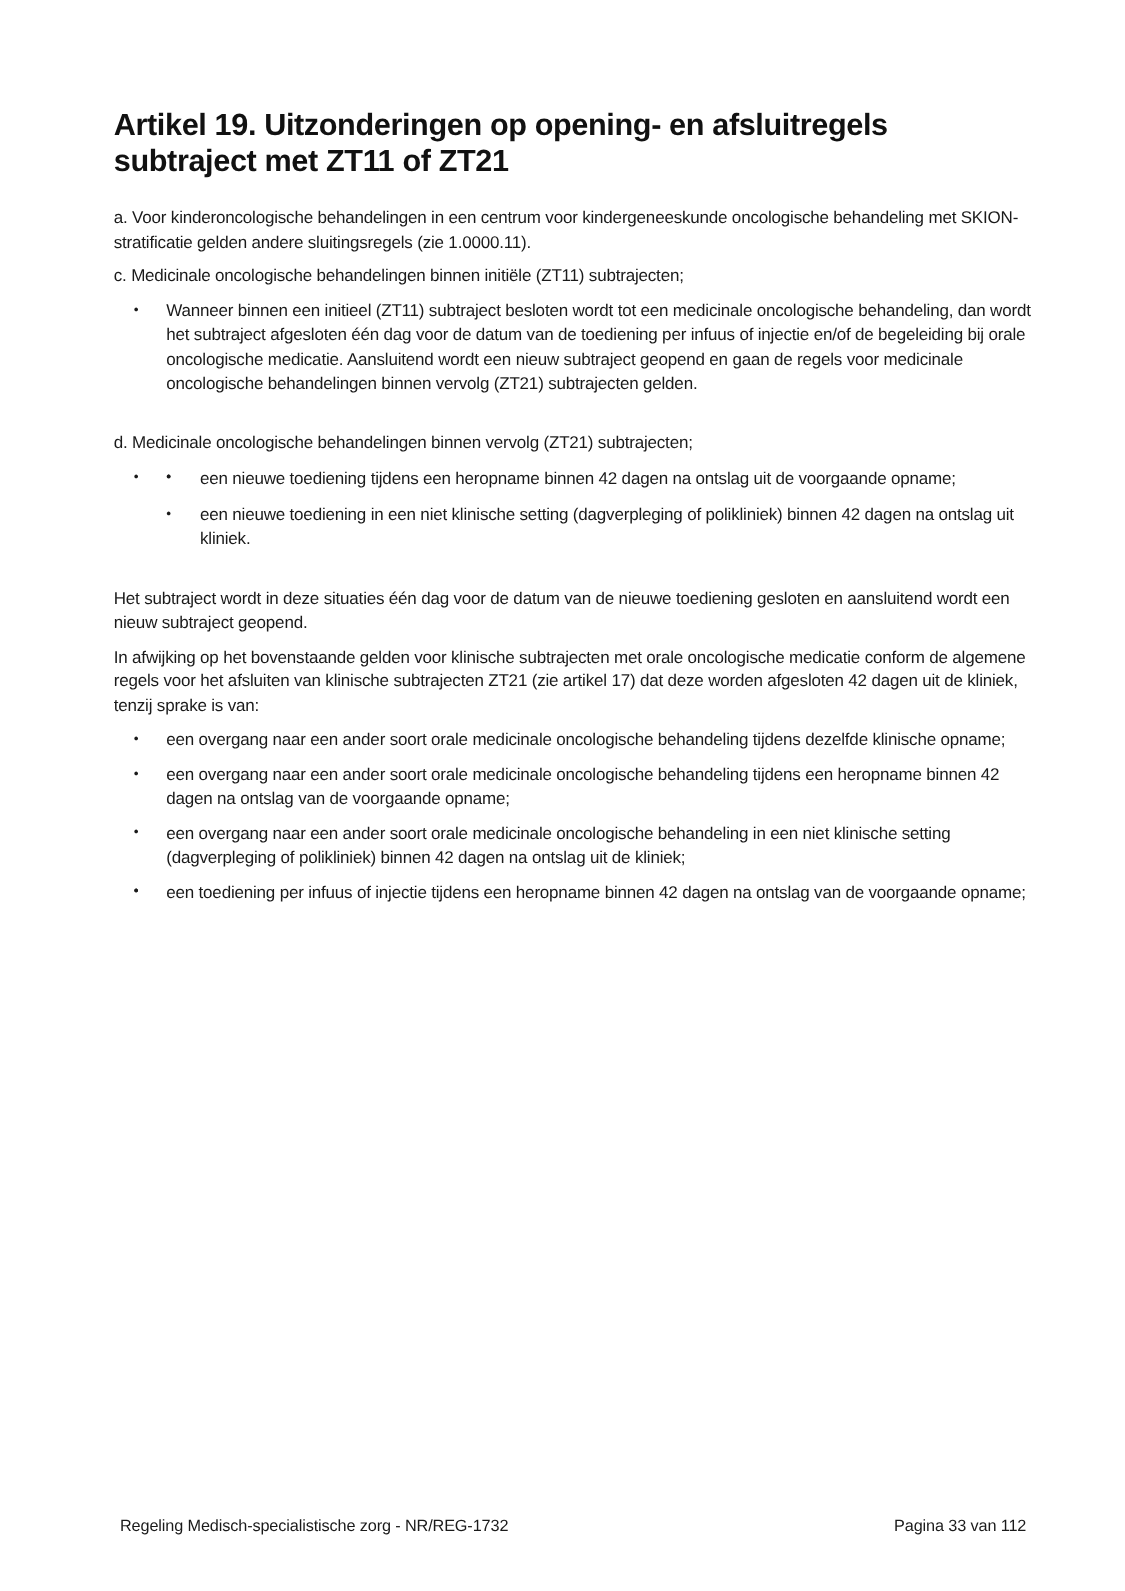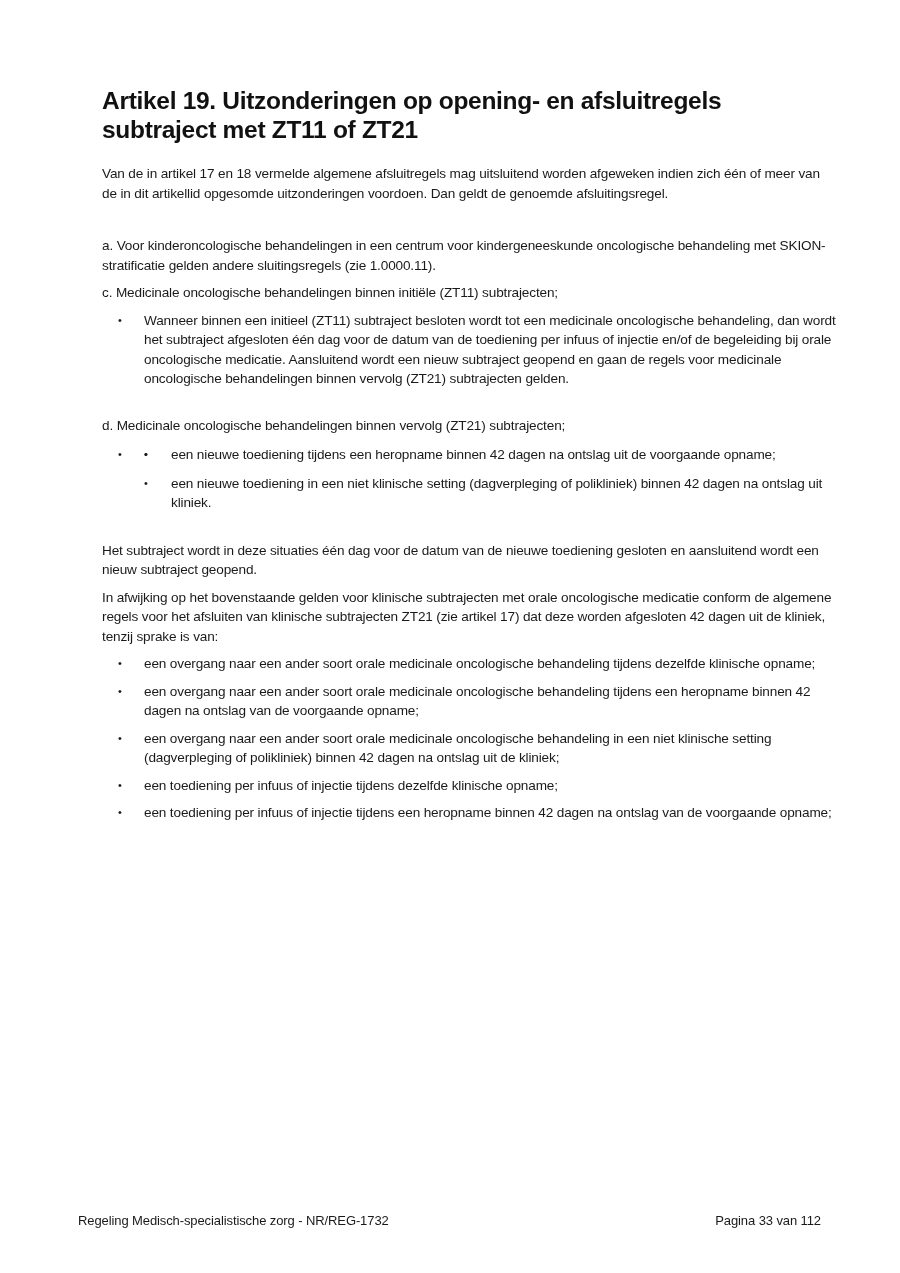--- a/index.html
+++ b/index.html
@@ -1,50 +1,49 @@
 <!DOCTYPE html>
 <html><head>
   <meta charset="utf-8">
   <style>
     html, body { margin: 0; padding: 0; background: #ffffff; }
     body {
       width: 900px; height: 1273px; position: relative; overflow: hidden;
       font-family: "Liberation Sans", sans-serif; color: #1a1a1a;
     }
-    .page { position: absolute; left: 102px; top: 86px; width: 735px; }
+    .page { position: absolute; left: 91px; top: 86px; width: 735px; }
     h1 {
       font-family: "Liberation Sans", sans-serif;
       font-size: 24.5px; line-height: 29px; font-weight: bold;
       margin: 0 0 20px 0; letter-spacing: -0.3px; color: #111;
     }
     p { margin: 0; font-size: 13.6px; line-height: 19.5px; letter-spacing: -0.15px; }
     .intro { margin-bottom: 33px; }
     .para { margin-bottom: 8px; }
     ul { list-style: none; margin: 0; padding: 0; }
     li { position: relative; font-size: 13.6px; line-height: 19.5px; letter-spacing: -0.15px; }
     ul.l1 > li { padding-left: 42px; margin-bottom: 8px; }
     ul.l1 > li > .bullet { position: absolute; left: 16px; top: 0; }
     ul.l2 { margin-top: 0; }
     ul.l2 > li { padding-left: 27px; margin-bottom: 9px; }
     ul.l2 > li > .bullet { position: absolute; left: 0; top: 0; }
     ul.l2 > li:first-child { margin-bottom: 10px; }
     .bullet { font-size: 11px; }
     .section-gap { height: 19px; }
     .footer {
-      position: absolute; left: 78px; right: 79px; top: 1213px;
+      position: absolute; left: 96px; right: 79px; top: 1213px;
       display: flex; justify-content: space-between;
       font-size: 13px; letter-spacing: -0.1px; color: #1a1a1a;
     }
   </style>
 </head>
 <body>
 
 <div class="page">
   <h1>Artikel 19. Uitzonderingen op opening- en afsluitregels subtraject met ZT11 of ZT21</h1>
-  <p class="intro">Van de in artikel 17 en 18 vermelde algemene afsluitregels mag uitsluitend worden afgeweken indien zich één of meer van de in dit artikellid opgesomde uitzonderingen voordoen. Dan geldt de genoemde afsluitingsregel.</p>
 
   <p class="para">a. Voor kinderoncologische behandelingen in een centrum voor kindergeneeskunde oncologische behandeling met SKION-stratificatie gelden andere sluitingsregels (zie 1.0000.11).</p>
   <p class="para">c. Medicinale oncologische behandelingen binnen initiële (ZT11) subtrajecten;</p>
   <ul class="l1">
     <li>
       <span class="bullet">•</span>
       <span>Wanneer binnen een initieel (ZT11) subtraject besloten wordt tot een medicinale oncologische behandeling, dan wordt het subtraject afgesloten één dag voor de datum van de toediening per infuus of injectie en/of de begeleiding bij orale oncologische medicatie. Aansluitend wordt een nieuw subtraject geopend en gaan de regels voor medicinale oncologische behandelingen binnen vervolg (ZT21) subtrajecten gelden.</span>
     </li>
   </ul>
   <div class="section-gap"></div>
@@ -80,21 +79,20 @@
     <li>
       <span class="bullet">•</span>
       <span>een overgang naar een ander soort orale medicinale oncologische behandeling tijdens een heropname binnen 42 dagen na ontslag van de voorgaande opname;</span>
     </li>
     <li>
       <span class="bullet">•</span>
       <span>een overgang naar een ander soort orale medicinale oncologische behandeling in een niet klinische setting (dagverpleging of polikliniek) binnen 42 dagen na ontslag uit de kliniek;</span>
     </li>
     <li>
       <span class="bullet">•</span>
-      <span>een toediening per infuus of injectie tijdens dezelfde klinische opname;</span>
     </li>
     <li>
       <span class="bullet">•</span>
       <span>een toediening per infuus of injectie tijdens een heropname binnen 42 dagen na ontslag van de voorgaande opname;</span>
     </li>
   </ul>
 </div>
 
 <div class="footer">
   <span>Regeling Medisch-specialistische zorg - NR/REG-1732</span>

